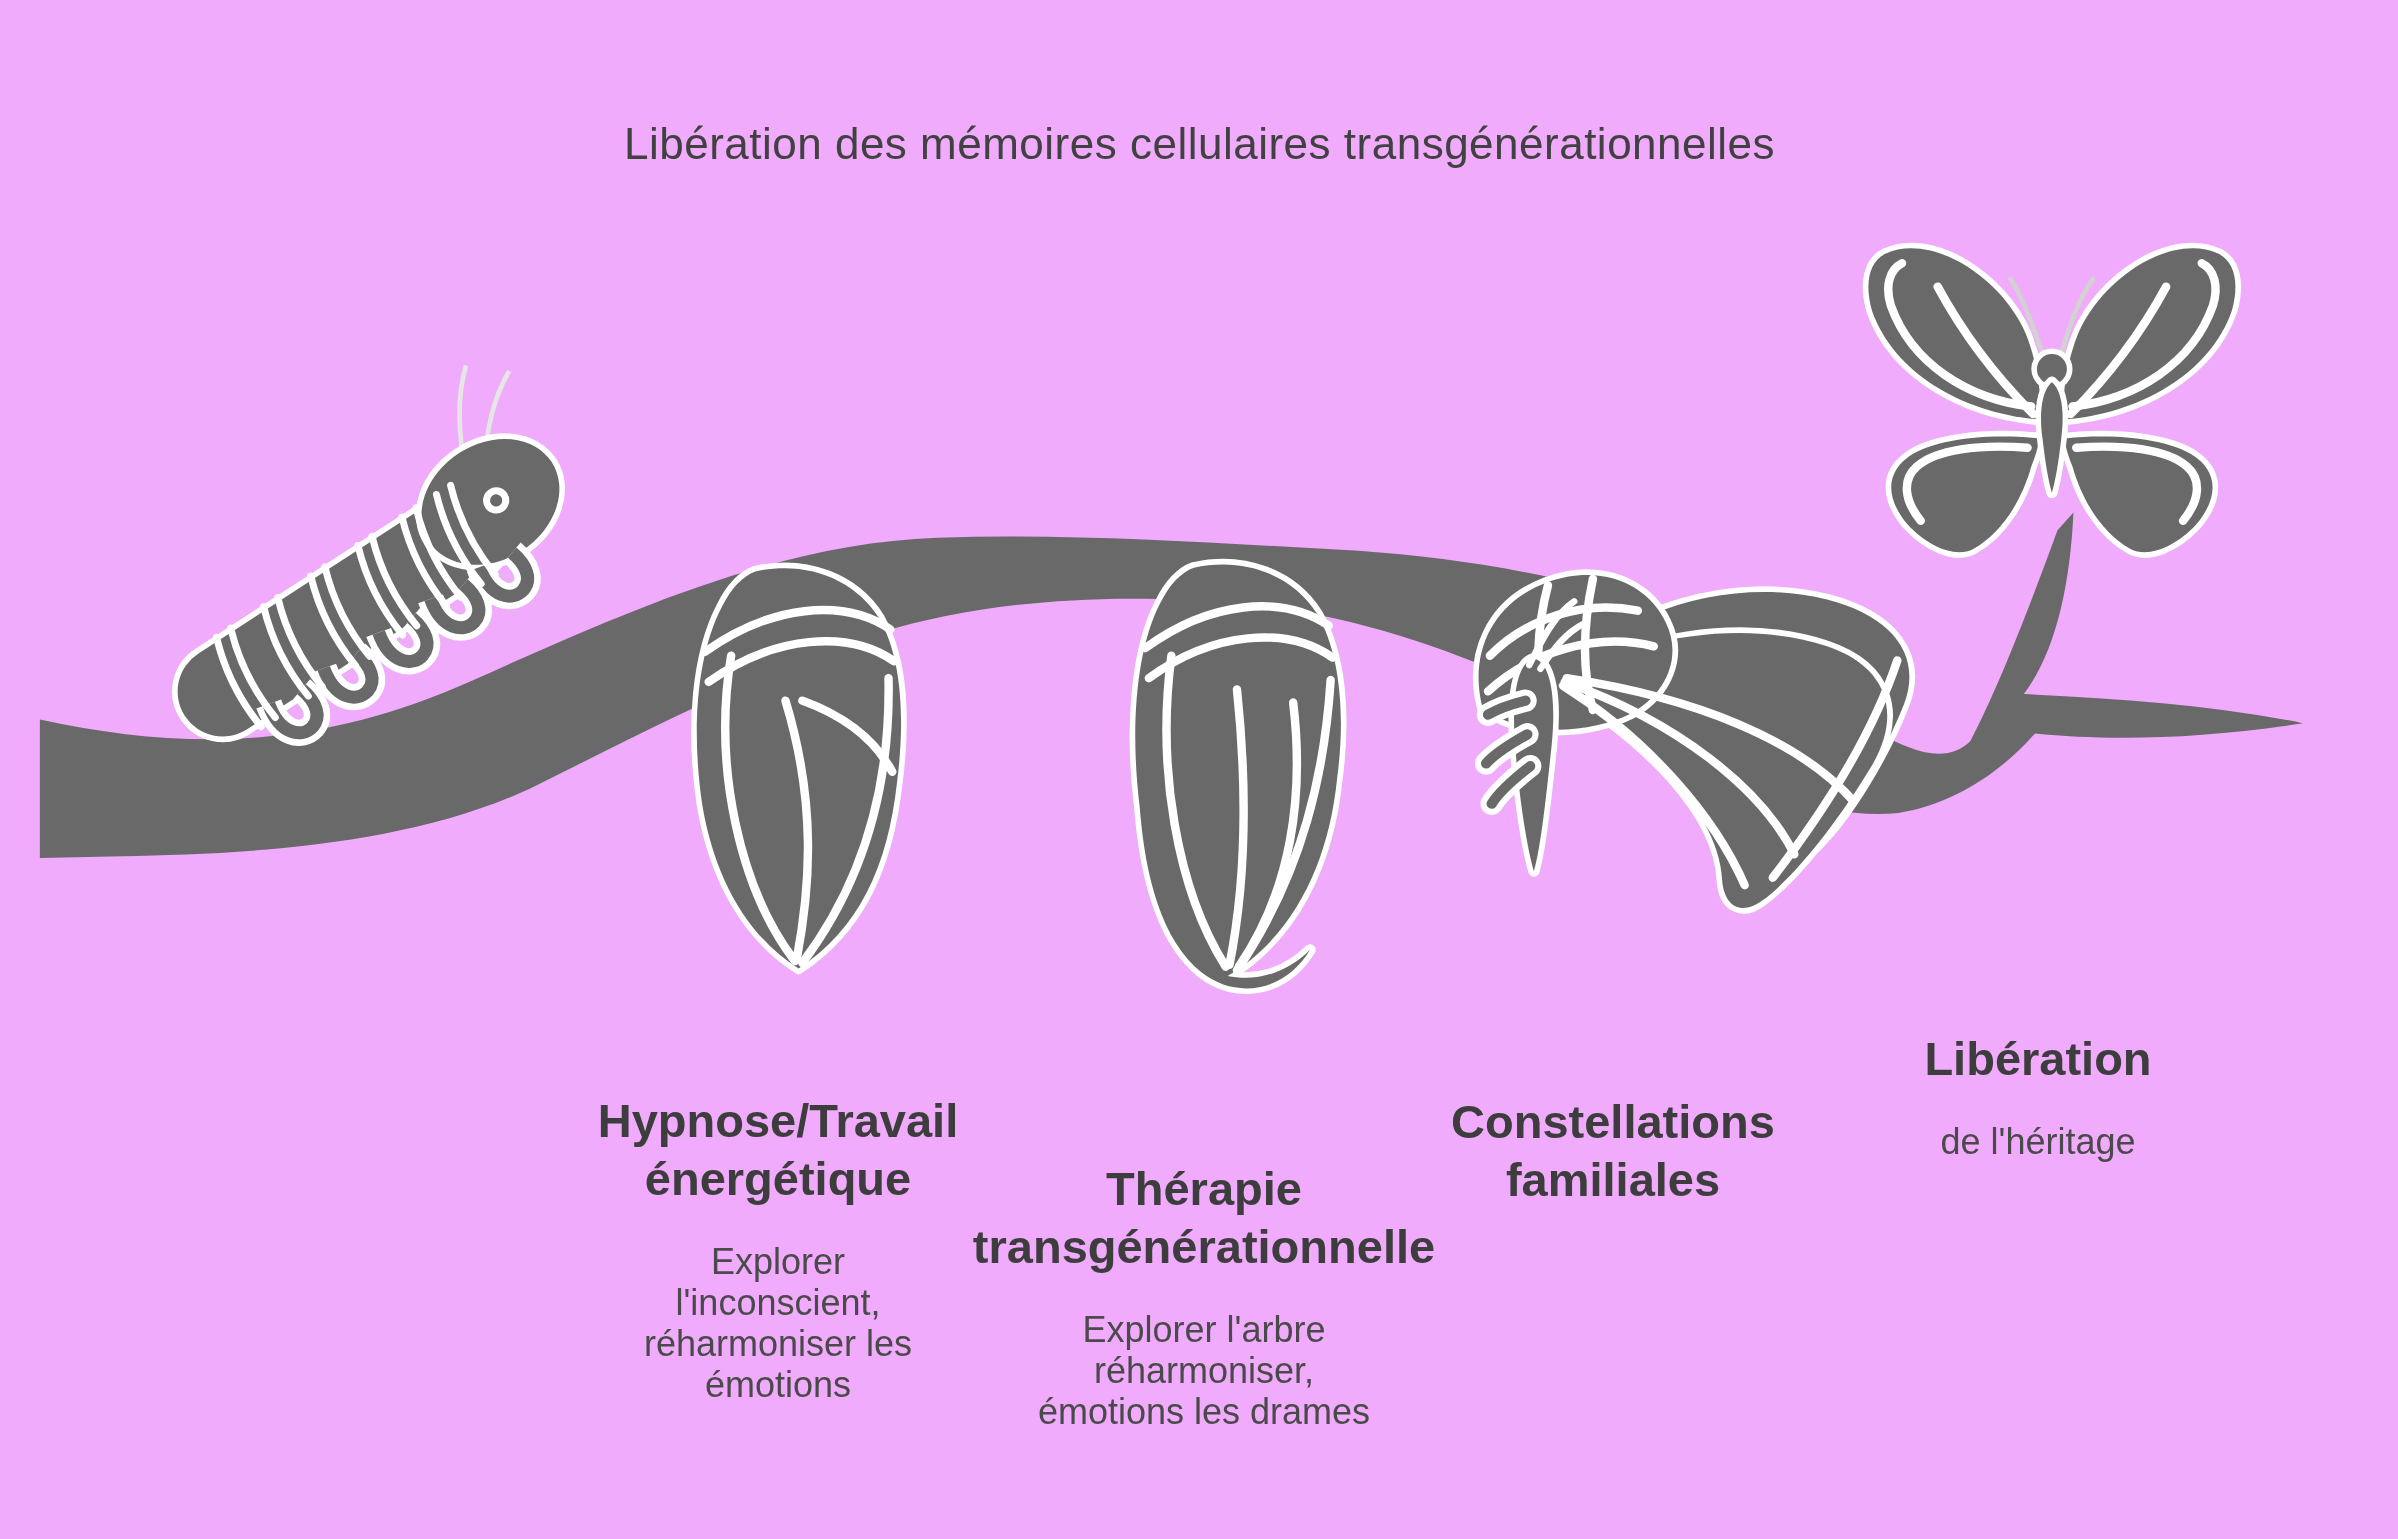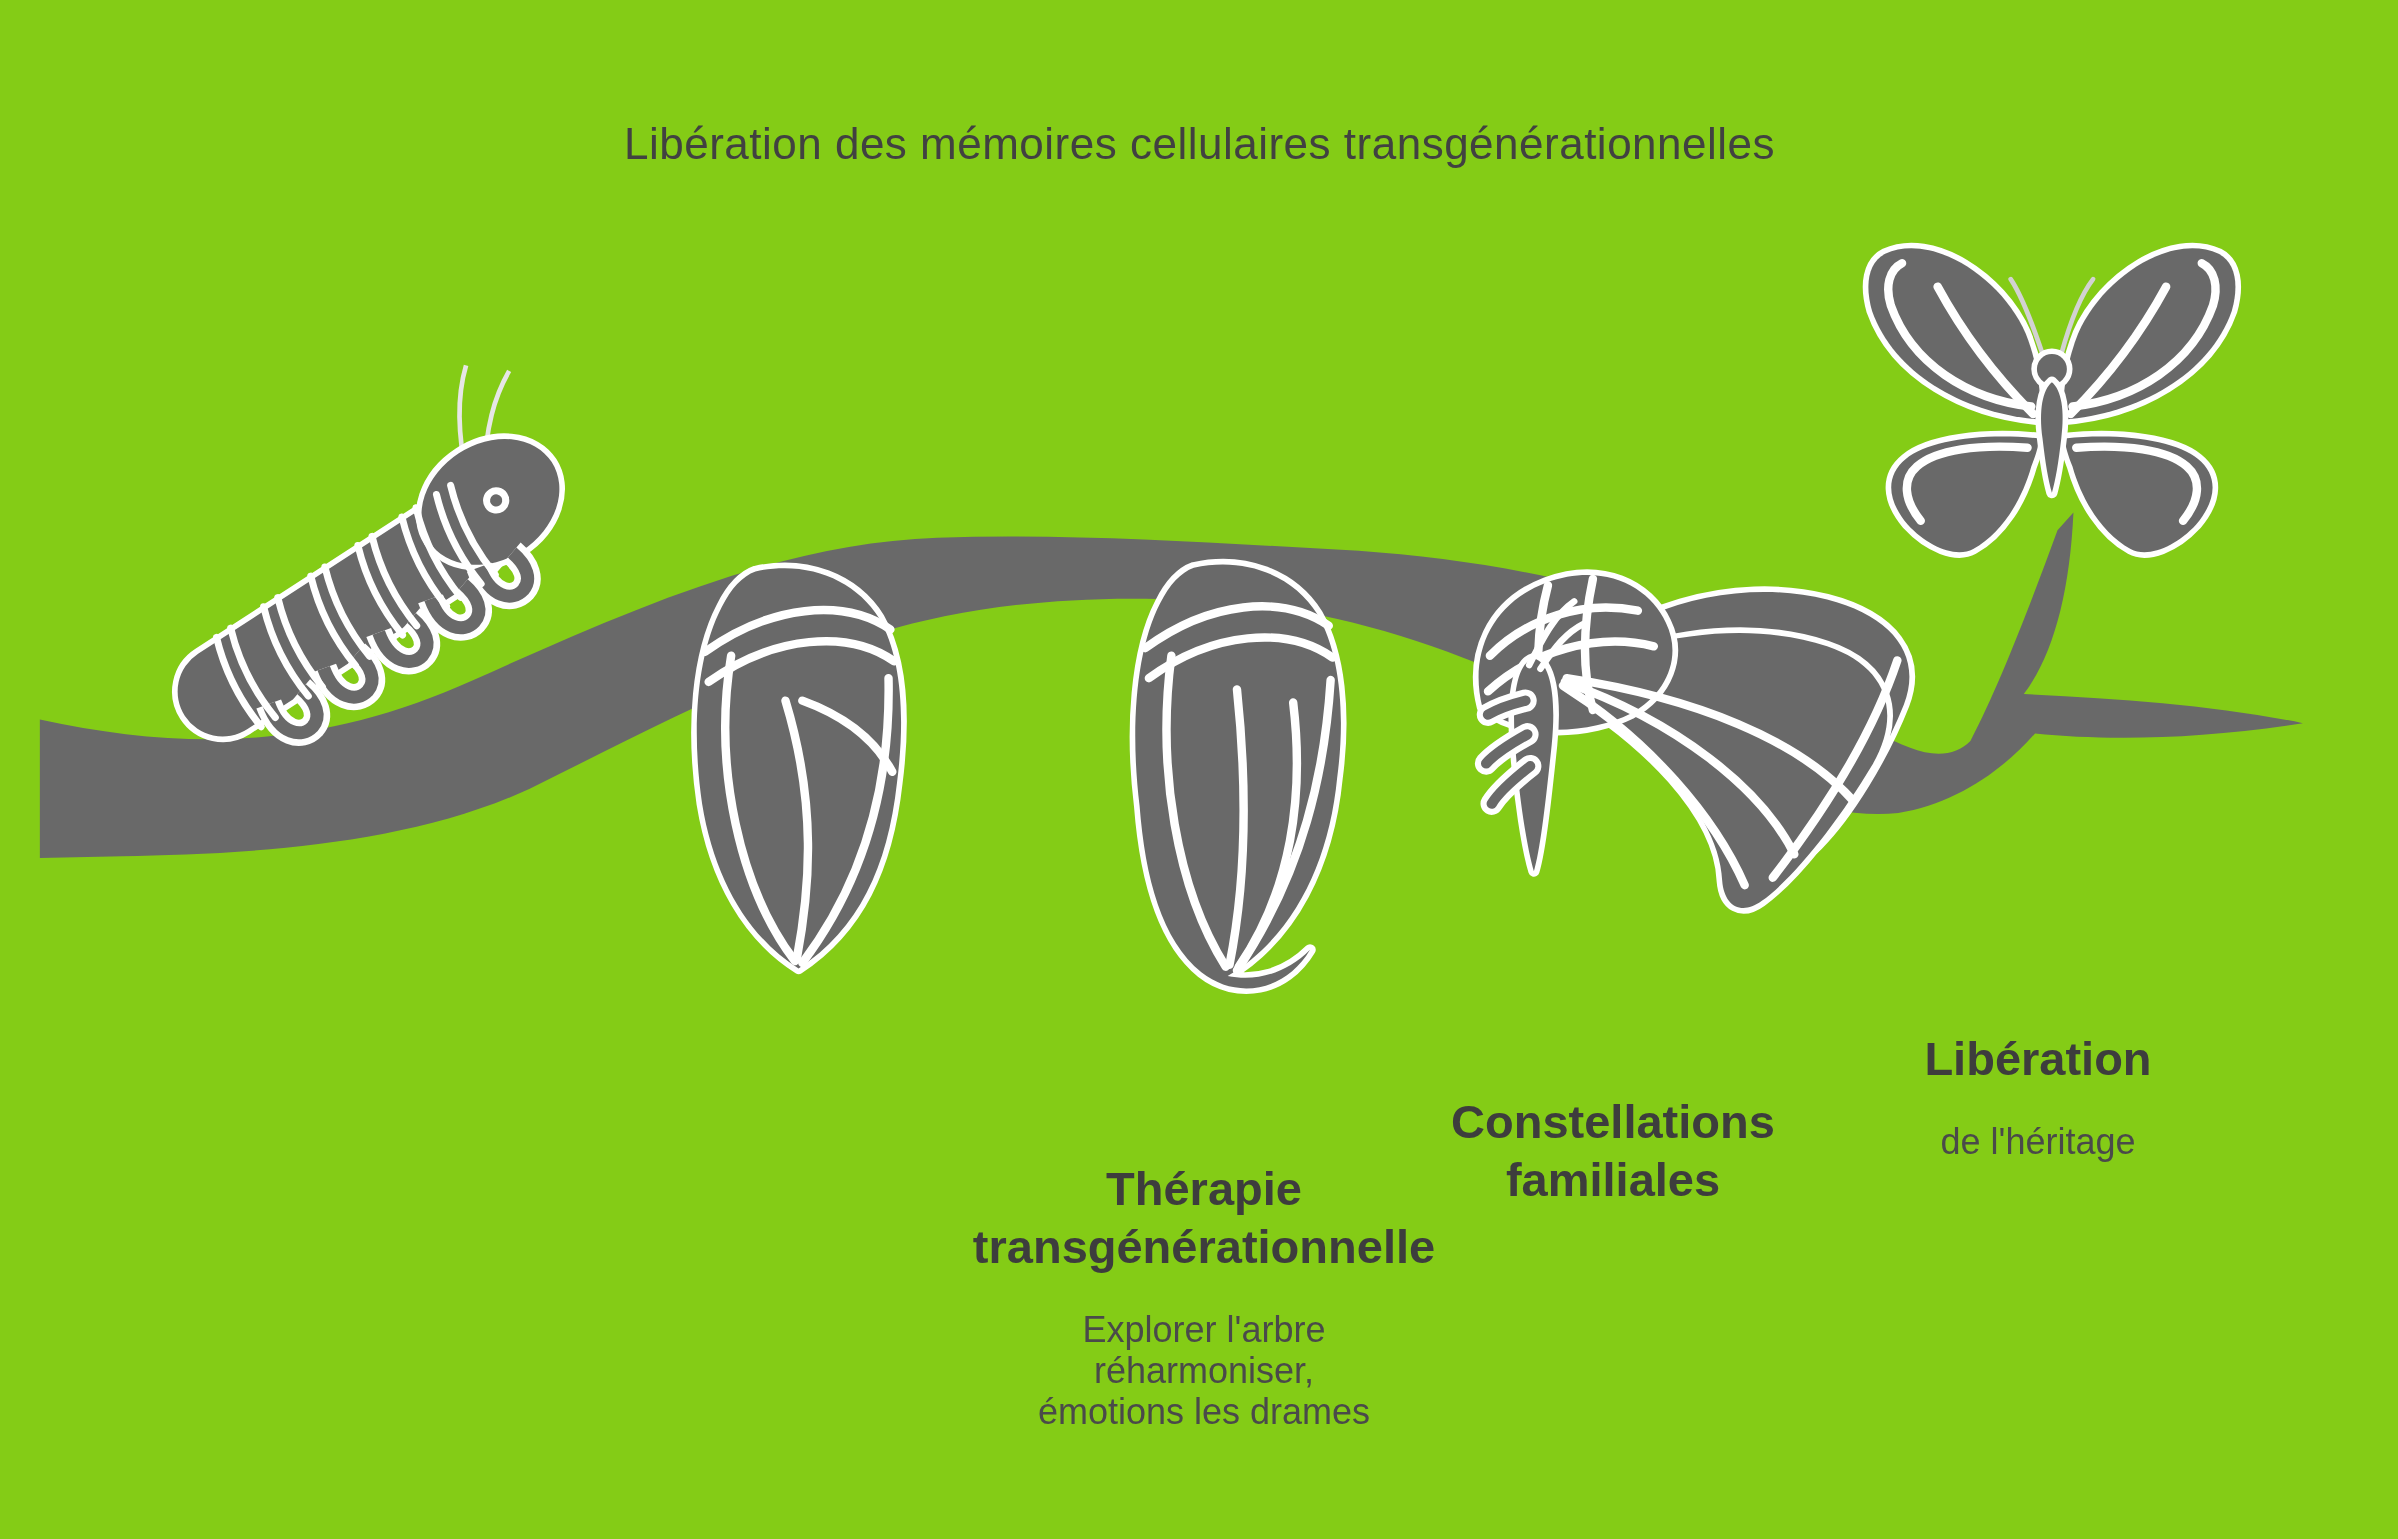--- a/index.html
+++ b/index.html
@@ -1,19 +1,19 @@
 <!DOCTYPE html>
 <html style="font-size:15px"><head>
 <meta charset="utf-8">
 <style>
   html,body{margin:0;padding:0;background:#ffffff;}
   #canvas{
     position:relative;
     width:2399px;height:1539px;
-    background:#84cc16;
+    background:#f0abfc;
     overflow:hidden;
     font-family:"Liberation Sans","DejaVu Sans",sans-serif;
     -webkit-font-smoothing:antialiased;
   }
   #art{position:absolute;left:0;top:0;}
   .title{
     position:absolute;left:0;top:116px;width:2399px;
     text-align:center;
     font-size:44px;line-height:56px;font-weight:400;
     color:#414141;letter-spacing:0.5px;
@@ -247,20 +247,30 @@
                  C 2197 494 2194 512 2190 526
                  C 2186 512 2183 494 2180 468
                  C 2176 438 2180 416 2190 408 Z"></path>
       </g>
     </g>
   </svg>
 
   <div class="title">Libération des mémoires cellulaires transgénérationnelles</div>
 
 
+  <div class="stage s2">
+    <div class="hline">Hypnose/Travail</div>
+    <div class="hline">énergétique</div>
+    <div class="desc">
+      <div class="dline">Explorer</div>
+      <div class="dline">l'inconscient,</div>
+      <div class="dline">réharmoniser les</div>
+      <div class="dline">émotions</div>
+    </div>
+  </div>
 
   <div class="stage s3">
     <div class="hline">Thérapie</div>
     <div class="hline">transgénérationnelle</div>
     <div class="desc">
       <div class="dline">Explorer l'arbre</div>
       <div class="dline">réharmoniser,</div>
       <div class="dline">émotions les drames</div>
     </div>
   </div>

